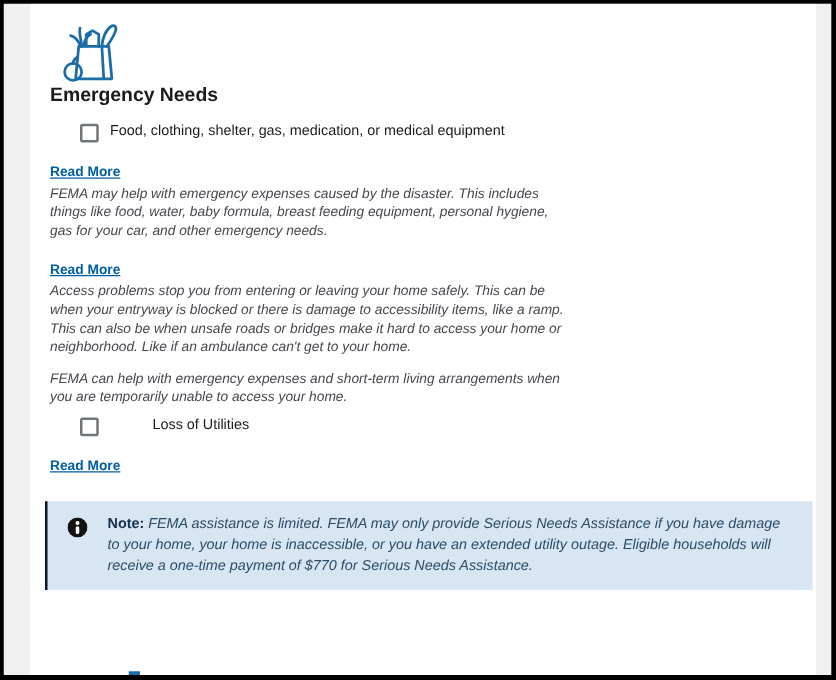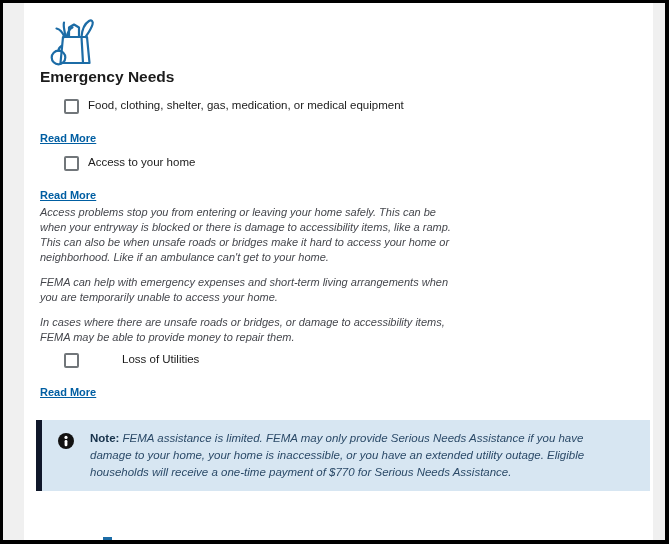--- a/index.html
+++ b/index.html
@@ -85,21 +85,21 @@
     line-height: 15px;
     color: #45474d;
   }
   p.desc + p.desc { margin-top: 10px; }
   .note-box {
     margin-top: 20px;
     margin-left: -4px;
     width: 614px;
     box-sizing: border-box;
     background: #d7e6f2;
-    border-left: 6px solid #0f172a;
+    border-left: 2px solid #0f172a;
     padding: 10px 22px 10px 16px;
     display: flex;
     gap: 16px;
   }
   .note-icon { flex: 0 0 auto; margin-top: 3px; }
   .note-text {
     font-size: 11.5px;
     line-height: 17px;
     font-style: italic;
     color: #2b4a68;
@@ -138,30 +138,26 @@
     </div>
 
     <h1 class="page-title">Emergency Needs</h1>
 
     
     <div class="checkbox-row">
       <input type="checkbox" style="">
       <span class="checkbox-label">Food, clothing, shelter, gas, medication, or medical equipment</span>
     </div>
     <a class="read-more">Read More</a>
+    <p class="desc">FEMA may help with emergency expenses caused by the disaster. This includes things like food, water, baby formula, breast feeding equipment, personal hygiene, gas for your car, and other emergency needs.</p>
 
     
-    <div class="checkbox-row mt2">
-      <input type="checkbox" style="">
-      <span class="checkbox-label">Access to your home</span>
-    </div>
     <a class="read-more">Read More</a>
     <p class="desc">Access problems stop you from entering or leaving your home safely. This can be when your entryway is blocked or there is damage to accessibility items, like a ramp. This can also be when unsafe roads or bridges make it hard to access your home or neighborhood. Like if an ambulance can't get to your home.</p>
     <p class="desc">FEMA can help with emergency expenses and short-term living arrangements when you are temporarily unable to access your home.</p>
-    <p class="desc">In cases where there are unsafe roads or bridges, or damage to accessibility items, FEMA may be able to provide money to repair them.</p>
 
     
     <div class="checkbox-row mt3">
       <input type="checkbox" style="">
       <span class="checkbox-label">Loss of Utilities</span>
     </div>
     <a class="read-more">Read More</a>
 
     
     <div class="note-box">

